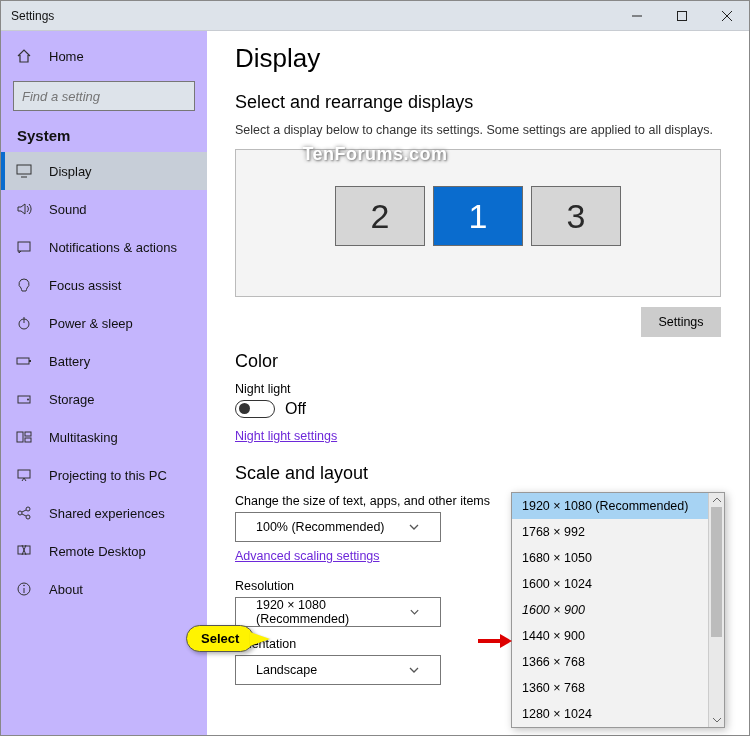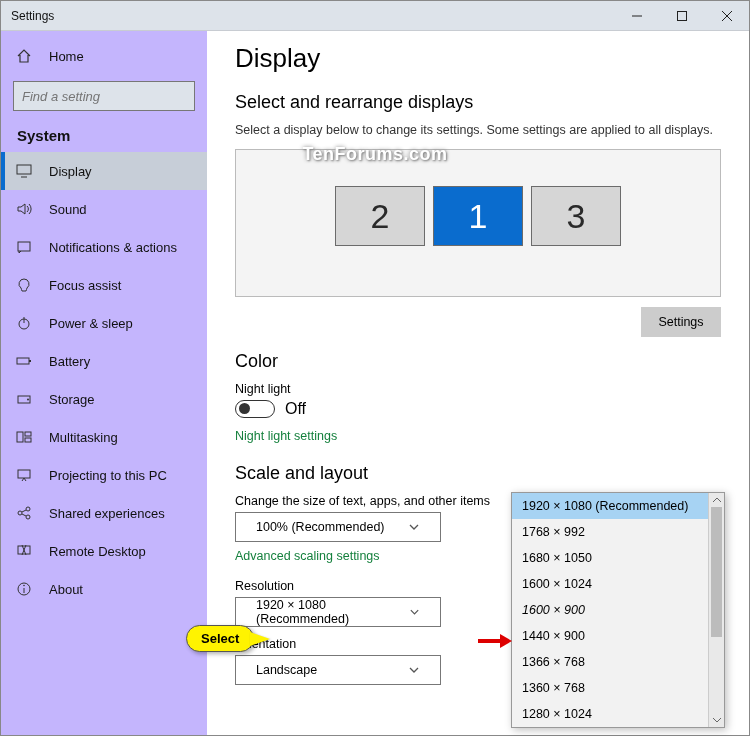--- a/index.html
+++ b/index.html
@@ -27,21 +27,21 @@
 .arrangement { border: 1px solid #bbb; background: #f4f4f4; height: 148px; position: relative; margin-bottom: 10px; }
 .displays { position: absolute; top: 36px; left: 50%; transform: translateX(-50%); display: flex; gap: 8px; }
 .disp { width: 90px; height: 60px; background: #d6d6d6; border: 1px solid #6b6b6b; display: flex; align-items: center; justify-content: center; font-size: 34px; font-weight: 300; color: #2a2a2a; cursor: pointer; }
 .disp.sel { background: #0a6cce; color: #fff; }
 .id-row { display: flex; justify-content: flex-end; gap: 12px; margin-bottom: 4px; }
 .btn { min-width: 80px; height: 30px; background: #ccc; border: none; font-size: 12.5px; cursor: pointer; }
 .field-label { font-size: 12.5px; margin: 6px 0 4px; }
 .toggle { display: flex; align-items: center; gap: 10px; margin-bottom: 8px; }
 .toggle-switch { width: 40px; height: 18px; border: 1.5px solid #333; border-radius: 10px; position: relative; cursor: pointer; }
 .toggle-switch::after { content: ""; width: 11px; height: 11px; background: #333; border-radius: 50%; position: absolute; top: 2px; left: 3px; }
-.link { color: #15803d; font-size: 12.5px; cursor: pointer; margin-bottom: 6px; display: inline-block; }
+.link { color: #6d28d9; font-size: 12.5px; cursor: pointer; margin-bottom: 6px; display: inline-block; text-decoration: underline; }
 .combo { width: 206px; height: 30px; border: 1.5px solid #777; display: flex; align-items: center; padding: 0 20px; font-size: 12.5px; cursor: pointer; background: #fff; justify-content: space-between; }
 .chev { width: 12px; height: 12px; }
 .dropdown { position: absolute; left: 511px; top: 492px; width: 214px; background: #f2f2f2; border: 1px solid #999; box-shadow: 2px 2px 8px rgba(0,0,0,.25); }
 .dd-item { height: 26px; display: flex; align-items: center; padding: 0 10px; font-size: 12.5px; cursor: pointer; }
 .dd-item.sel { background: #a7d3f3; }
 .dd-scroll { position: absolute; right: 0; top: 0; bottom: 0; width: 16px; background: #e9e9e9; border-left: 1px solid #ccc; }
 .dd-scroll-thumb { position: absolute; left: 2px; right: 2px; top: 14px; height: 130px; background: #bcbcbc; }
 .dd-arrow { position: absolute; left: 3px; width: 10px; height: 10px; }
 .callout { position: absolute; left: 186px; top: 625px; display: flex; align-items: center; }
 .bubble { background: #fff300; border: 1.5px solid #555; border-radius: 14px; padding: 5px 14px; font-size: 13px; font-weight: 700; box-shadow: 2px 2px 4px rgba(0,0,0,.3); }

